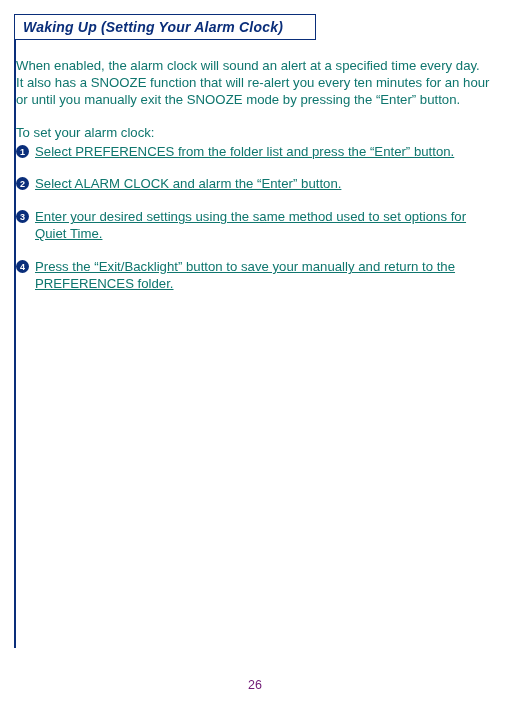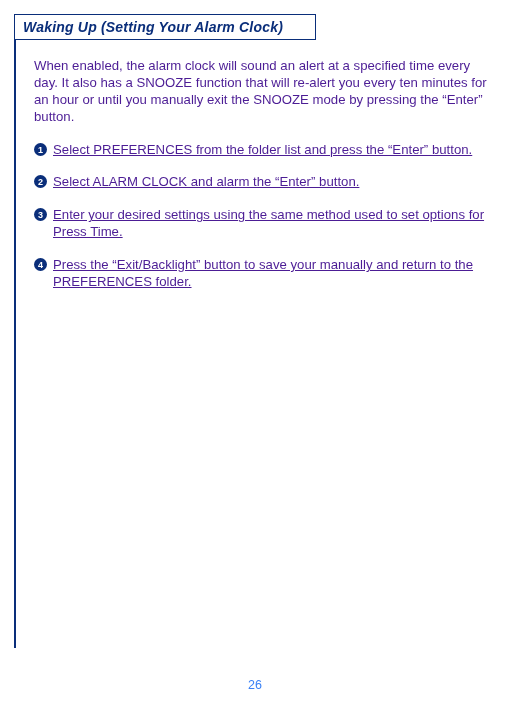--- a/index.html
+++ b/index.html
@@ -42,24 +42,24 @@
       width: 302px;
     }
     .header-title {
       color: #0a2e7a;
       font-weight: bold;
       font-style: italic;
       font-size: 14px;
       letter-spacing: 0.2px;
     }
     .content {
-      margin-left: 34px;
+      margin-left: 16px;
       margin-right: 8px;
       margin-top: 18px;
-      color: #4c1d95;
+      color: #0f766e;
       font-size: 13.2px;
       line-height: 1.28;
     }
     .intro {
       margin-bottom: 16px;
     }
     .lead-in {
       margin-bottom: 2px;
     }
     .step {
@@ -82,37 +82,38 @@
       flex: 1;
       text-decoration: underline;
     }
     .page-number {
       position: absolute;
       bottom: 20px;
       left: 0;
       width: 100%;
       text-align: center;
       font-size: 12.5px;
-      color: #3b82f6;
+      color: #701a75;
     }
   </style>
 </head>
 <body>
 
 <div class="page">
   <div class="header-wrap">
     <div class="vertical-line"></div>
     <div class="header-box">
       <span class="header-title">Waking Up (Setting Your Alarm Clock)</span>
     </div>
   </div>
 
   <div class="content">
     <p class="intro">When enabled, the alarm clock will sound an alert at a specified time every day.  It also has a SNOOZE function that will re-alert you every ten minutes for an hour or until you manually exit the SNOOZE mode by pressing the “Enter” button.</p>
 
+    <p class="lead-in">To set your alarm clock:</p>
 
     <div class="step">
       <span class="step-icon">
         <svg viewBox="0 0 13 13">
             <circle cx="6.5" cy="6.5" r="6.5" fill="#0a2e7a"></circle>
             <text x="6.5" y="9.8" text-anchor="middle" fill="#fff" font-size="9" font-family="Arial" font-weight="bold">1</text>
           </svg>
       </span>
       <span class="step-text">Select PREFERENCES from the folder list and press the “Enter” button.</span>
     </div>
@@ -127,21 +128,21 @@
       <span class="step-text">Select ALARM CLOCK and alarm the “Enter” button.</span>
     </div>
 
     <div class="step">
       <span class="step-icon">
         <svg viewBox="0 0 13 13">
             <circle cx="6.5" cy="6.5" r="6.5" fill="#0a2e7a"></circle>
             <text x="6.5" y="9.8" text-anchor="middle" fill="#fff" font-size="9" font-family="Arial" font-weight="bold">3</text>
           </svg>
       </span>
-      <span class="step-text">Enter your desired settings using the same method used to set options for Press Time.</span>
+      <span class="step-text">Enter your desired settings using the same method used to set options for Quiet Time.</span>
     </div>
 
     <div class="step">
       <span class="step-icon">
         <svg viewBox="0 0 13 13">
             <circle cx="6.5" cy="6.5" r="6.5" fill="#0a2e7a"></circle>
             <text x="6.5" y="9.8" text-anchor="middle" fill="#fff" font-size="9" font-family="Arial" font-weight="bold">4</text>
           </svg>
       </span>
       <span class="step-text">Press the “Exit/Backlight” button to save your manually and return to the PREFERENCES folder.</span>

